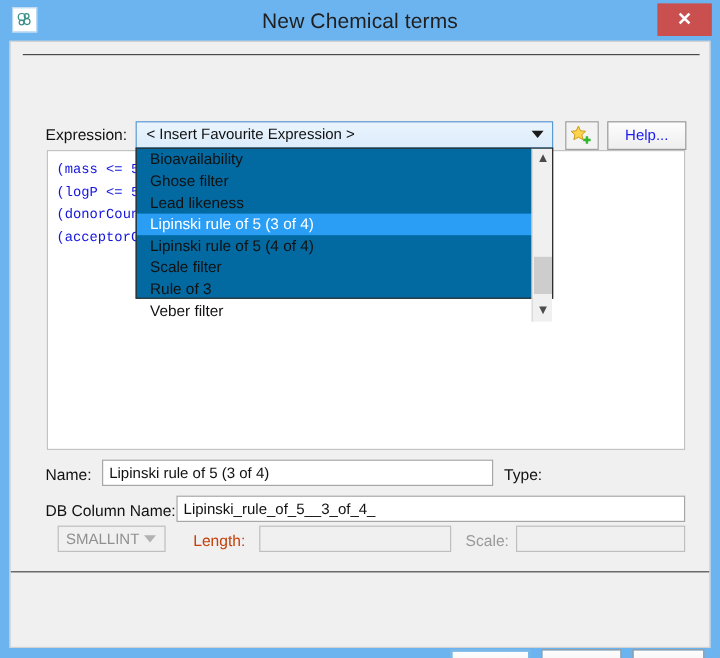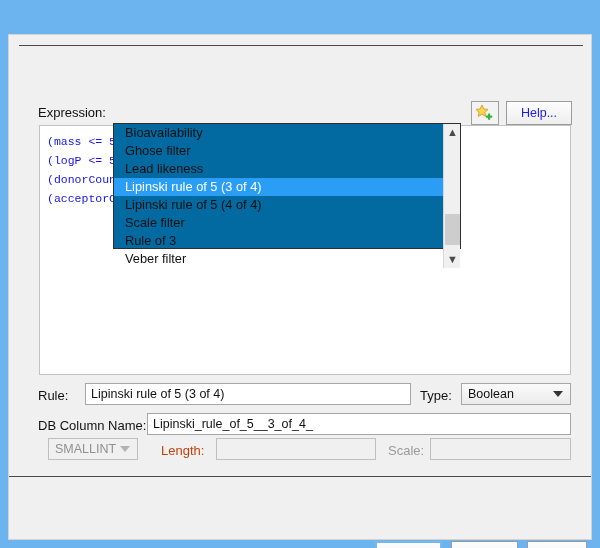--- a/index.html
+++ b/index.html
@@ -323,27 +323,43 @@
     line-height: 22px;
   }
   #cancel-button { left: 442px; width: 67px; }
   #help-button { left: 518px; width: 60px; }
 </style>
 </head>
 <body>
 
 <div id="window">
 
+  <div id="titlebar">
+    <div id="app-icon">
+      <svg width="15" height="15" viewBox="0 0 16 16" aria-hidden="true">
+        <circle cx="5.5" cy="5.5" r="3.1" fill="none" stroke="#3a8f88" stroke-width="1.1"></circle>
+        <circle cx="10.2" cy="9.6" r="2.6" fill="none" stroke="#3a8f88" stroke-width="1.1"></circle>
+        <circle cx="9.8" cy="4.6" r="2.1" fill="none" stroke="#3a8f88" stroke-width="1.1"></circle>
+        <circle cx="5.3" cy="10.4" r="2.1" fill="none" stroke="#3a8f88" stroke-width="1.1"></circle>
+      </svg>
+    </div>
+    <div id="title-text">New Chemical terms</div>
+    <div id="close-button">✕</div>
+  </div>
 
   <div id="content">
 
     <div id="top-rule"></div>
 
     <div id="expression-label">Expression:</div>
 
+    <div id="expression-combo">
+      <span class="combo-text">&lt; Insert Favourite Expression &gt;</span>
+      <span class="combo-arrow"></span>
+    </div>
 
     <div id="add-favourite-button">
       <svg width="20" height="20" viewBox="0 0 20 20" style="margin:1px 0 0 2px" aria-hidden="true">
         <polygon points="8,2 9.8,6 14,6.4 10.9,9.3 11.8,13.4 8,11.3 4.2,13.4 5.1,9.3 2,6.4 6.2,6" fill="#ffd34d" stroke="#c79a17" stroke-width="0.8"></polygon>
         <rect x="12" y="12.6" width="6.2" height="2.1" fill="#2fb62f"></rect>
         <rect x="14.05" y="10.55" width="2.1" height="6.2" fill="#2fb62f"></rect>
       </svg>
     </div>
 
     <div id="help-top-button">Help...</div>
@@ -363,27 +379,23 @@
           <div class="dd-item">Rule of 3</div>
           <div class="dd-item">Veber filter</div>
         </div>
       <div id="dropdown-scrollbar">
         <div id="sb-up" class="sb-arrow">▲</div>
         <div id="sb-thumb"></div>
         <div id="sb-down" class="sb-arrow">▼</div>
       </div>
     </div>
 
-    <div id="name-label">Rule:</div>
+    <div id="name-label">Name:</div>
     <input id="name-input" type="text" value="Lipinski rule of 5 (3 of 4)" style="">
     <div id="type-label">Type:</div>
-    <div id="type-combo">
-      <span class="combo-text">Boolean</span>
-      <span class="combo-arrow"></span>
-    </div>
 
     <div id="dbcol-label">DB Column Name:</div>
     <input id="dbcol-input" type="text" value="Lipinski_rule_of_5__3_of_4_" style="">
 
     <div id="sqltype-combo">
       <span class="combo-text">SMALLINT</span>
       <span class="combo-arrow"></span>
     </div>
     <div id="length-label">Length:</div>
     <div id="length-input"></div>

